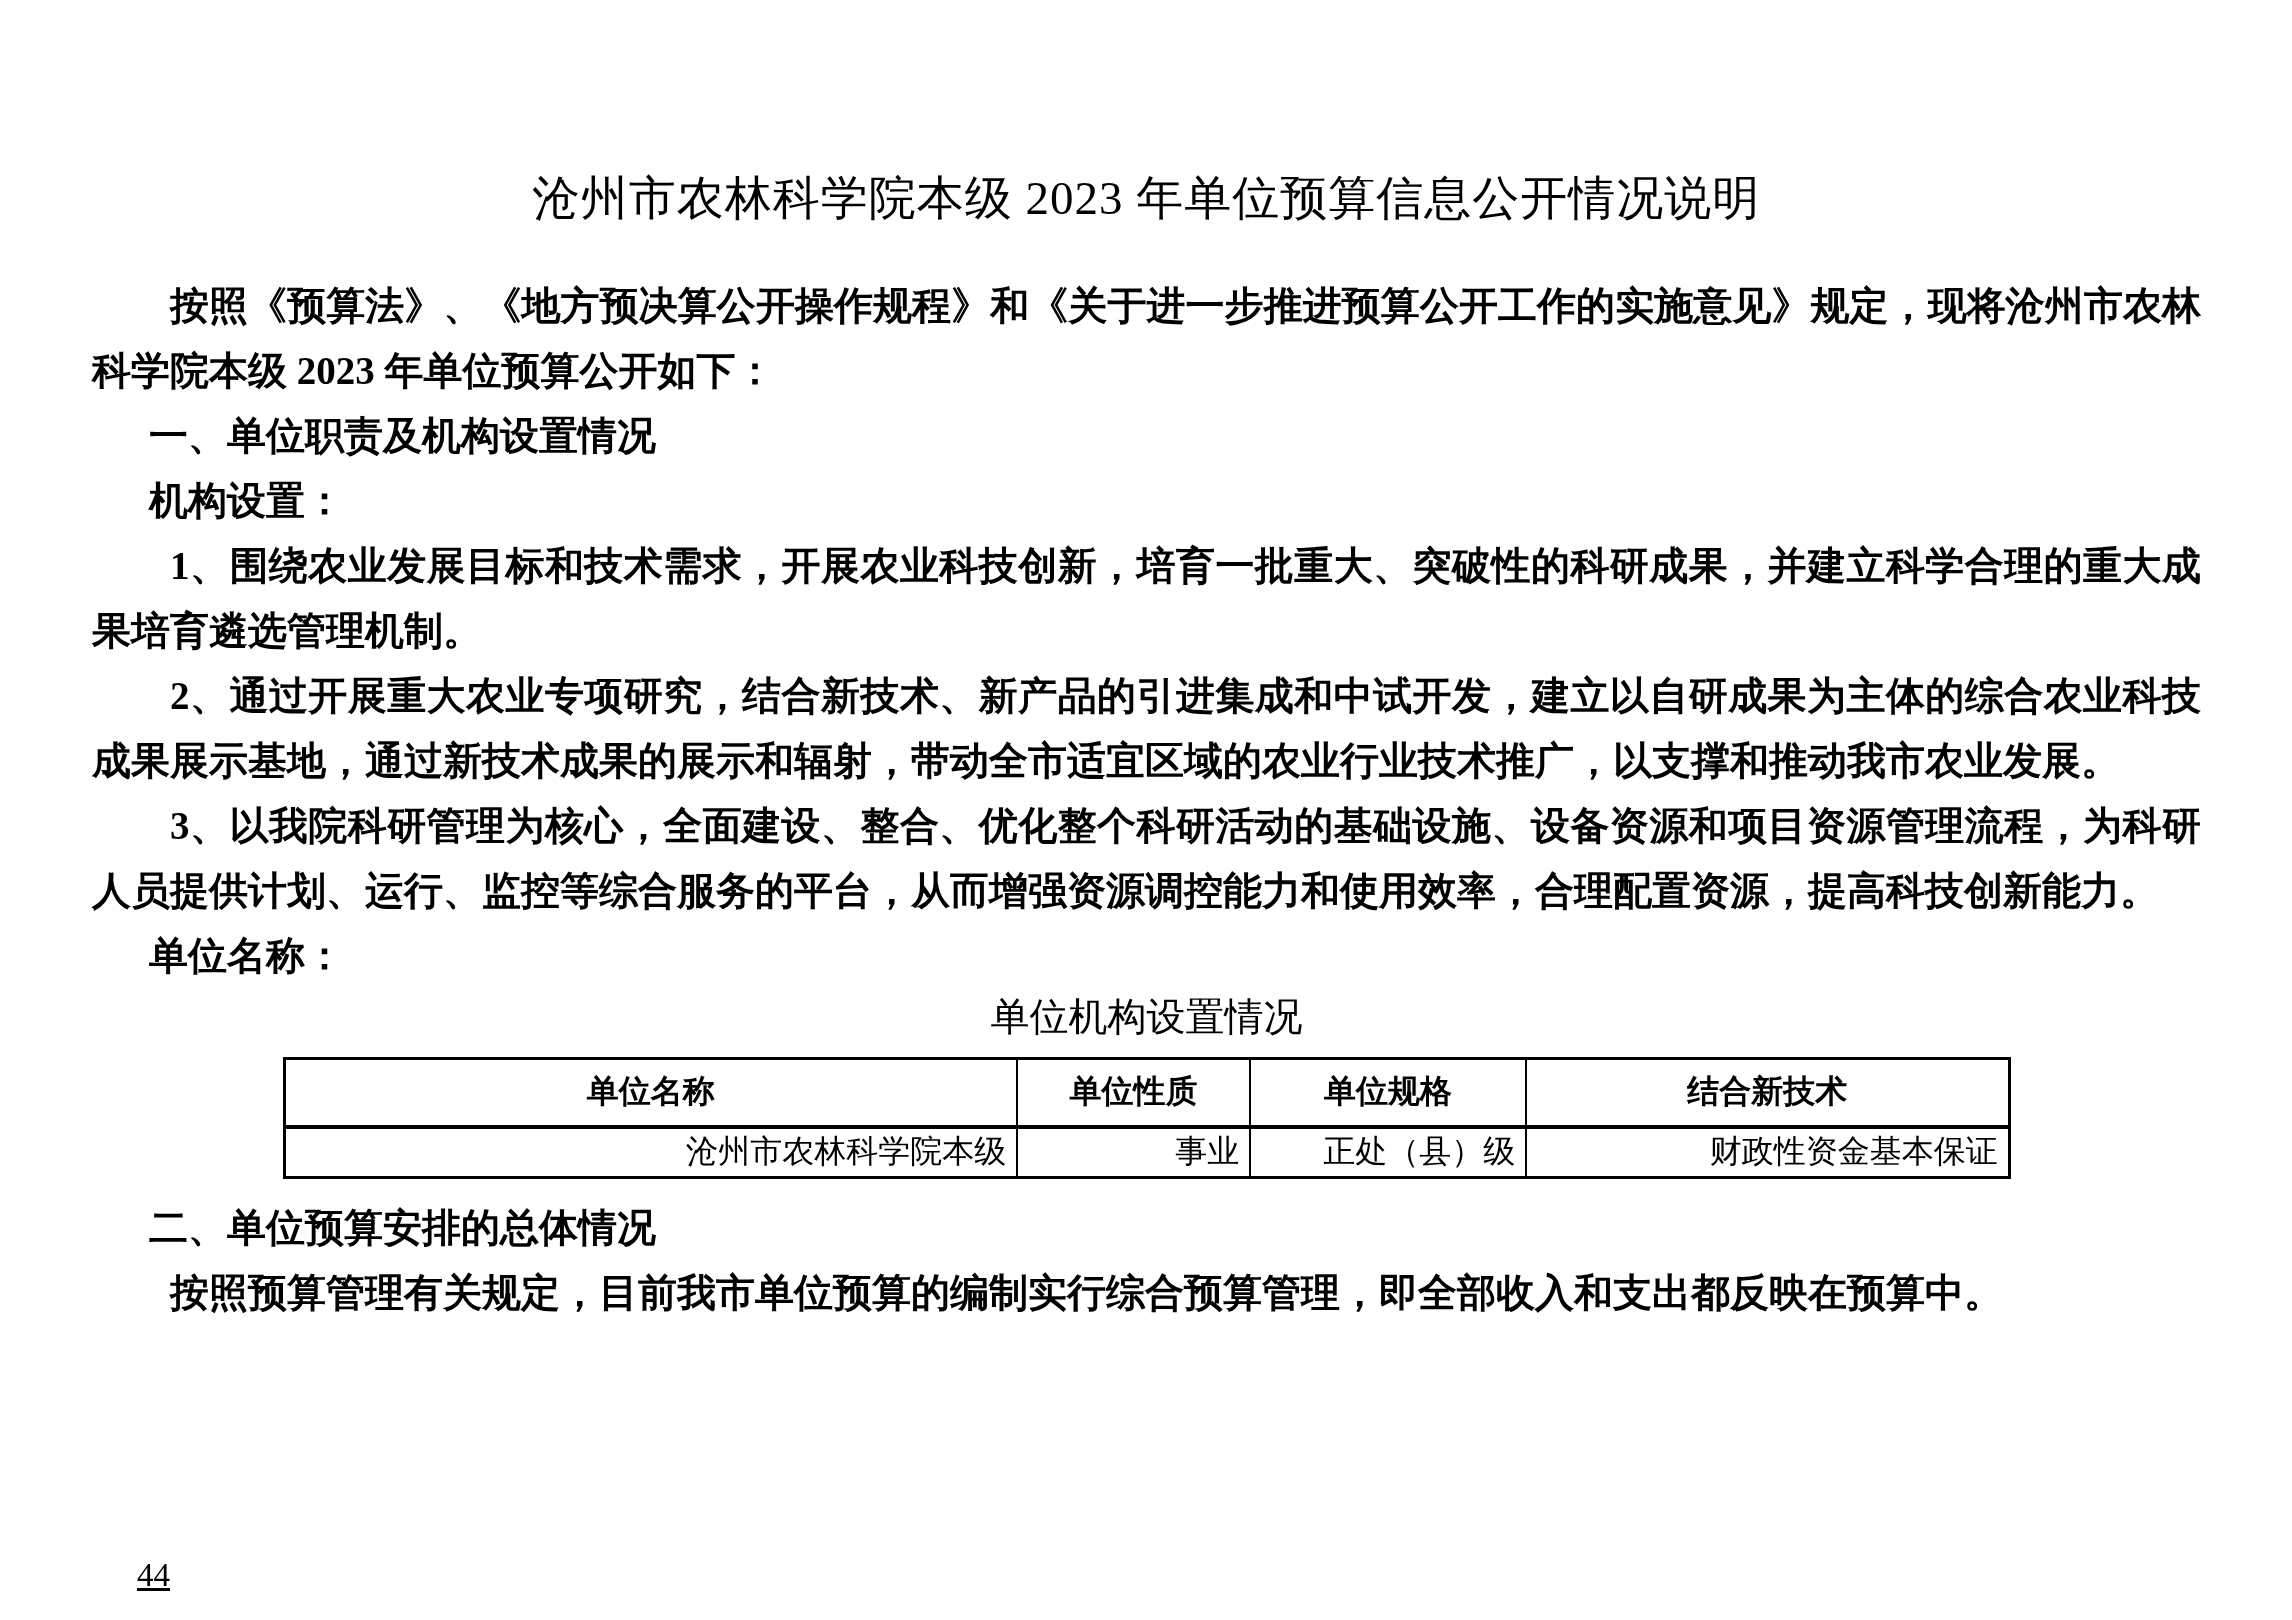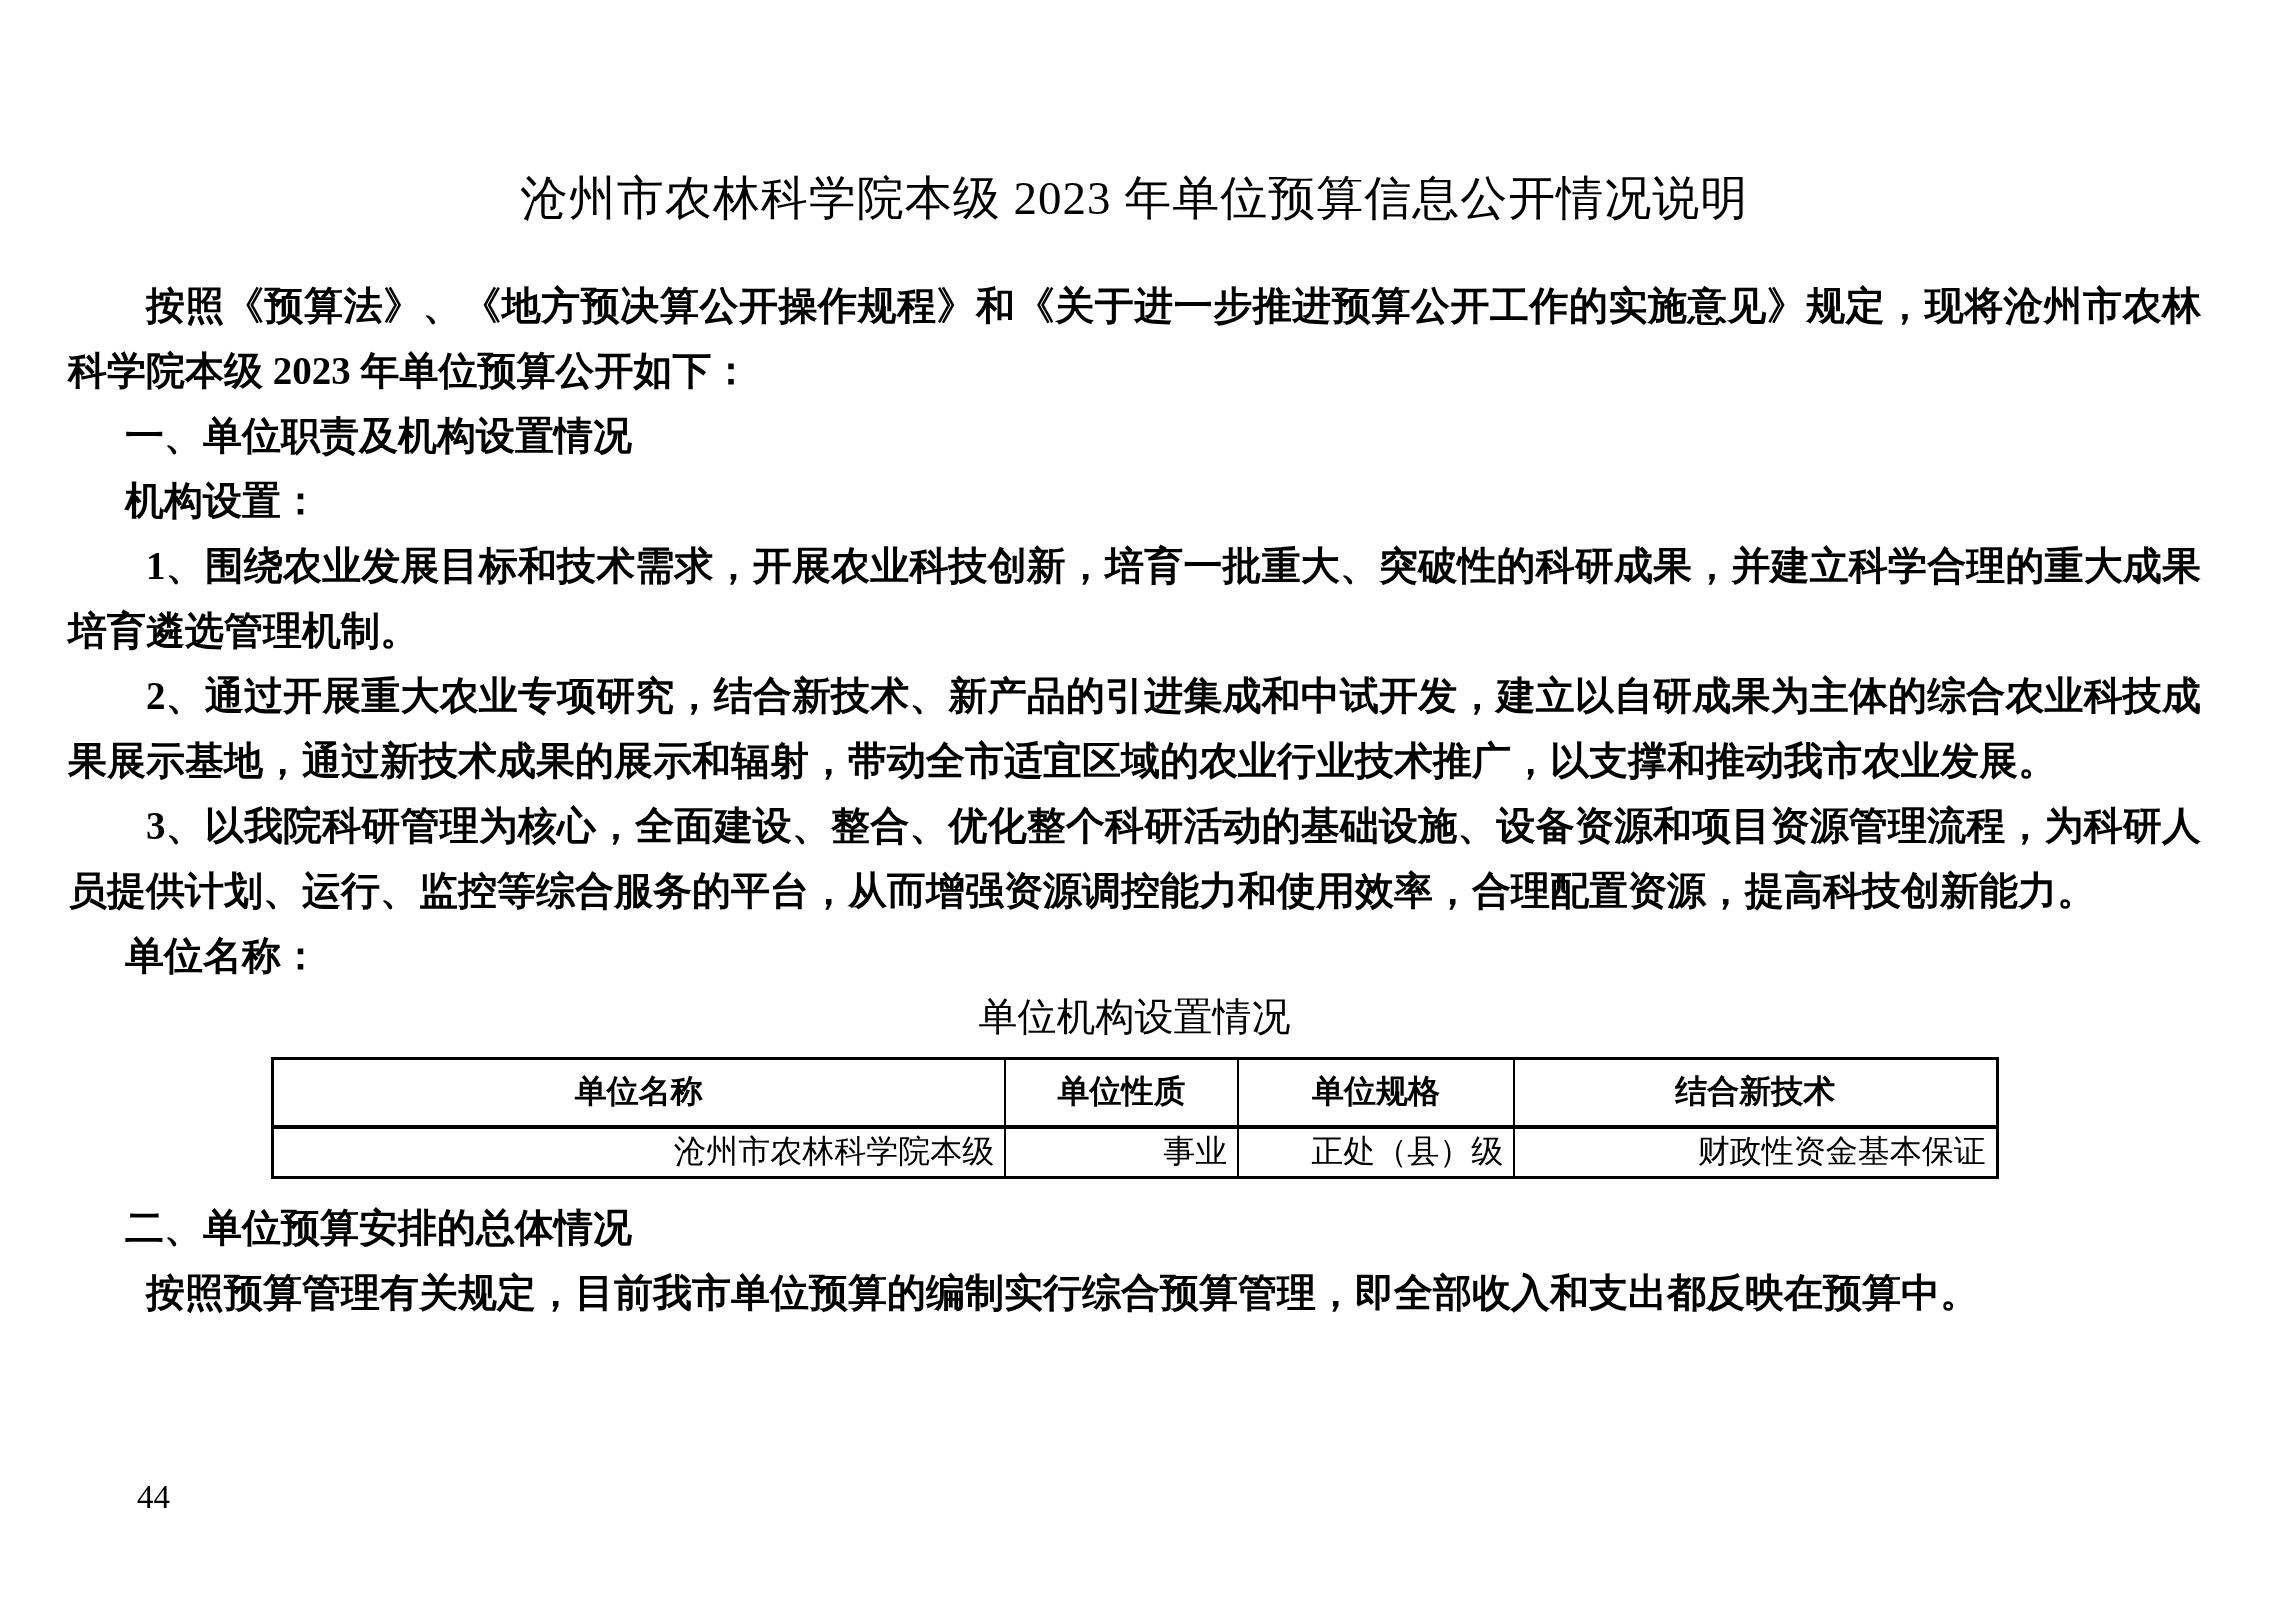--- a/index.html
+++ b/index.html
@@ -6,21 +6,21 @@
   .page {
     position: relative;
     width: 2293px;
     height: 1620px;
     background: #ffffff;
     color: #000000;
     font-family: "Liberation Serif", "DejaVu Serif", serif;
     overflow: hidden;
     margin: 0 auto;
   }
-  .content { padding: 167px 92px 0 68px; }
+  .content { padding: 167px 92px 0 92px; }
 
   .doc-title {
     text-align: center;
     font-size: 47px;
     line-height: 63px;
     font-weight: normal;
     margin: 0 0 43px 0;
     letter-spacing: 1px;
   }
 
@@ -80,23 +80,24 @@
   .col-name  { width: 42.5%; }
   .col-type  { width: 13.5%; }
   .col-grade { width: 16%; }
   .col-fund  { width: 28%; }
 
   .section2-heading { margin-top: 15.7px; }
 
   .page-number {
     position: absolute;
     left: 137px;
-    top: 1478px;
+    top: 1556px;
     font-size: 33px;
     line-height: 39px;
+    text-decoration: underline;
   }
 </style>
 </head>
 <body>
 
 <div class="page">
   <div class="content">
 
     <h1 class="doc-title">沧州市农林科学院本级 2023 年单位预算信息公开情况说明</h1>
 

